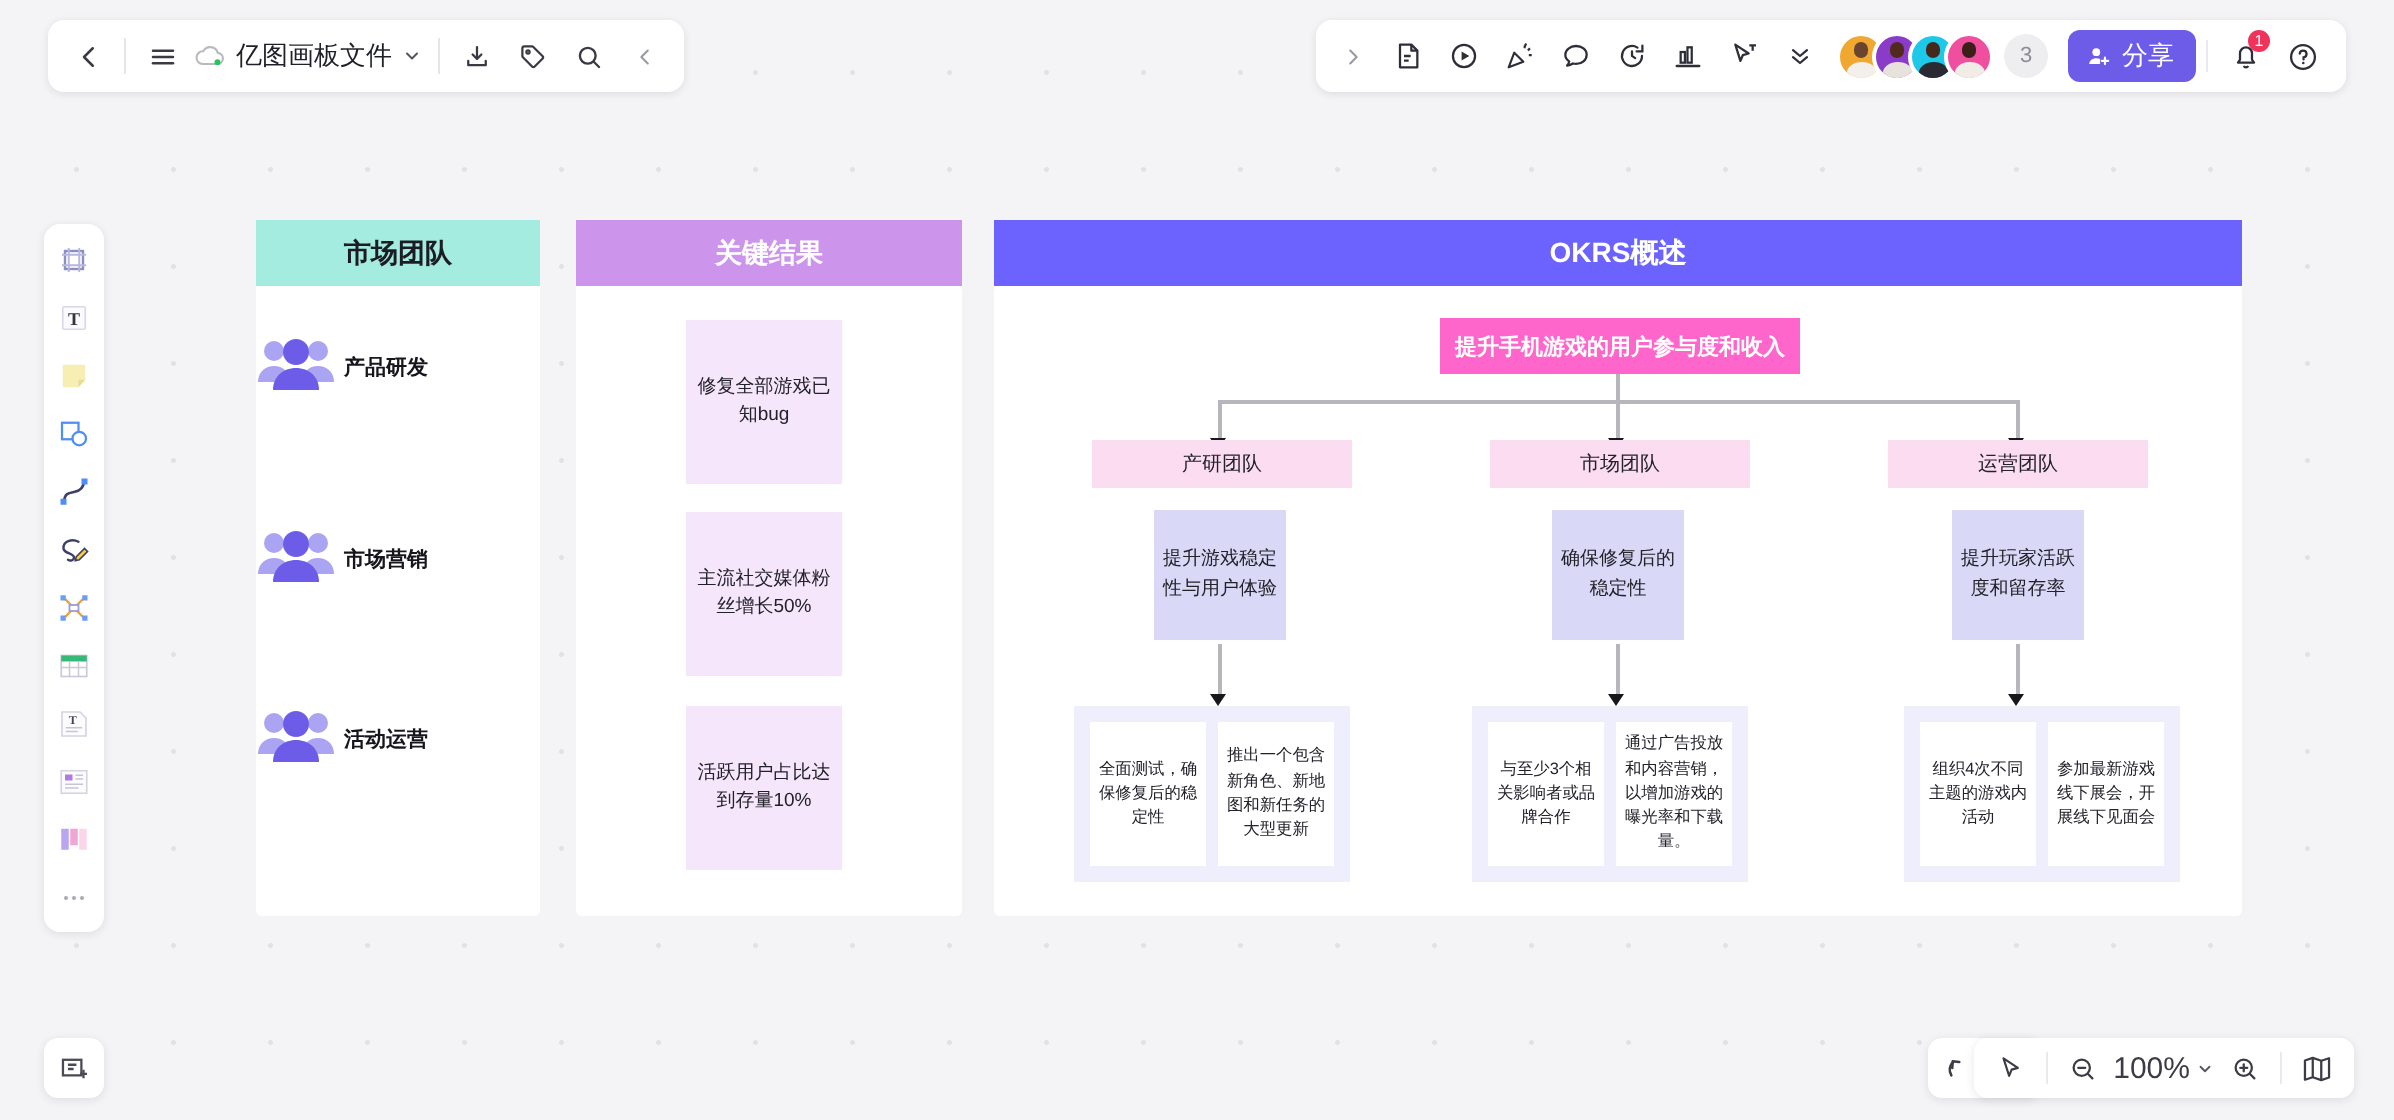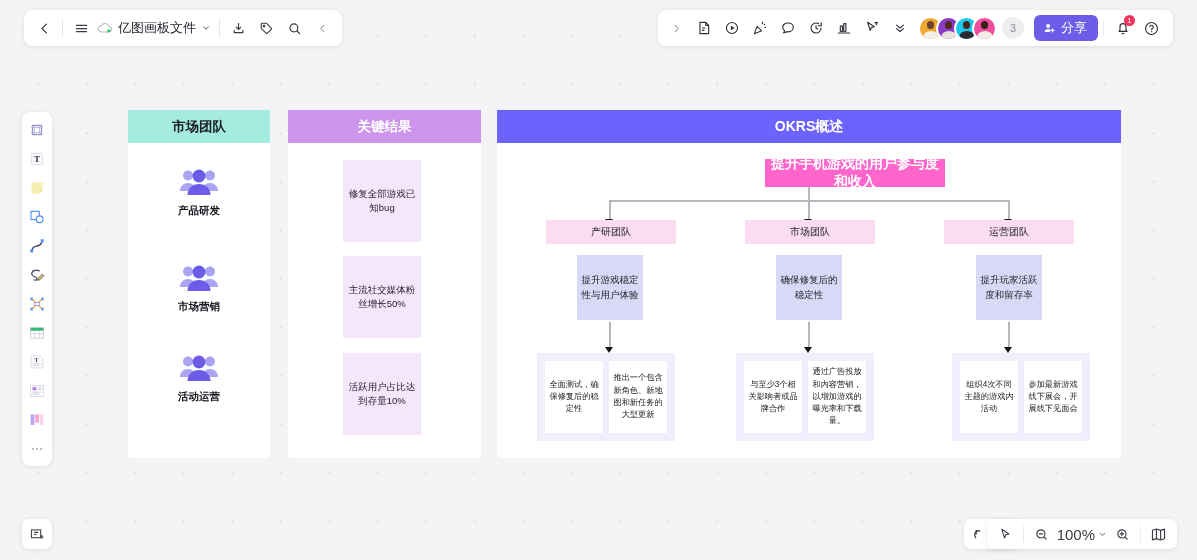--- a/index.html
+++ b/index.html
@@ -155,21 +155,21 @@
   #panel-goals  { left: 128px;  top: 110px; width: 142px; height: 348px; }
   #panel-kr     { left: 288px;  top: 110px; width: 193px; height: 348px; }
   #panel-okrs   { left: 497px;  top: 110px; width: 624px; height: 348px; }
   #panel-goals .panel-head { background: #a4ecdf; color: #1c1c24; }
   #panel-kr    .panel-head { background: #cd94ec; color: #ffffff; }
   #panel-okrs  .panel-head { background: #6c63ff; color: #ffffff; font-size: 14px; }
 
   
   .goal-item {
     position: absolute; left: 0; width: 142px;
-    display: flex; flex-direction: column; align-items: center; gap: 4px;
+    display: flex; flex-direction: row; align-items: center; gap: 4px;
   }
   .goal-label { font-size: 10.5px; font-weight: bold; color: #16161d; }
 
   
   .kr-card {
     position: absolute; left: 55px; width: 78px;
     background: #f6e6fb;
     display: flex; align-items: center; justify-content: center;
     text-align: center;
     font-size: 9.5px; line-height: 1.5; color: #22222a;
@@ -177,22 +177,22 @@
   }
 
   
   .node {
     position: absolute;
     display: flex; align-items: center; justify-content: center;
     text-align: center;
   }
   .node-root {
     background: #ff66cc; color: #ffffff;
-    font-size: 14px; font-weight: bold;
-    left: 720px; top: 159px; width: 180px; height: 28px; margin-left: 45px;
+    font-size: 11px; font-weight: bold;
+    left: 720px; top: 159px; width: 180px; height: 28px;
   }
   .node-team {
     background: #fbdcf0; color: #22222a;
     font-size: 10px; height: 24px;
   }
   .node-obj {
     background: #d9d9f7; color: #22222a;
     font-size: 9.5px; line-height: 1.55; height: 65px;
     padding: 3px;
   }
@@ -551,21 +551,21 @@
             <circle cx="9" cy="8.5" r="5" fill="#aba4f2"></circle>
             <path d="M1 24c0-5 3.6-8 8-8s8 3 8 8z" fill="#aba4f2"></path>
             <circle cx="31" cy="8.5" r="5" fill="#aba4f2"></circle>
             <path d="M23 24c0-5 3.6-8 8-8s8 3 8 8z" fill="#aba4f2"></path>
             <circle cx="20" cy="9" r="6.5" fill="#6c5ce7"></circle>
             <path d="M8.5 28c0-6.6 5-11 11.5-11s11.5 4.4 11.5 11z" fill="#6c5ce7"></path>
           </svg>
       </span>
       <span class="goal-label">市场营销</span>
     </div>
-    <div class="goal-item" style="top:243px;justify-content:space-between;">
+    <div class="goal-item" style="top:243px;">
       <span>
         <svg width="40" height="33" viewBox="0 0 40 33">
             <circle cx="9" cy="8.5" r="5" fill="#aba4f2"></circle>
             <path d="M1 24c0-5 3.6-8 8-8s8 3 8 8z" fill="#aba4f2"></path>
             <circle cx="31" cy="8.5" r="5" fill="#aba4f2"></circle>
             <path d="M23 24c0-5 3.6-8 8-8s8 3 8 8z" fill="#aba4f2"></path>
             <circle cx="20" cy="9" r="6.5" fill="#6c5ce7"></circle>
             <path d="M8.5 28c0-6.6 5-11 11.5-11s11.5 4.4 11.5 11z" fill="#6c5ce7"></path>
           </svg>
       </span>

